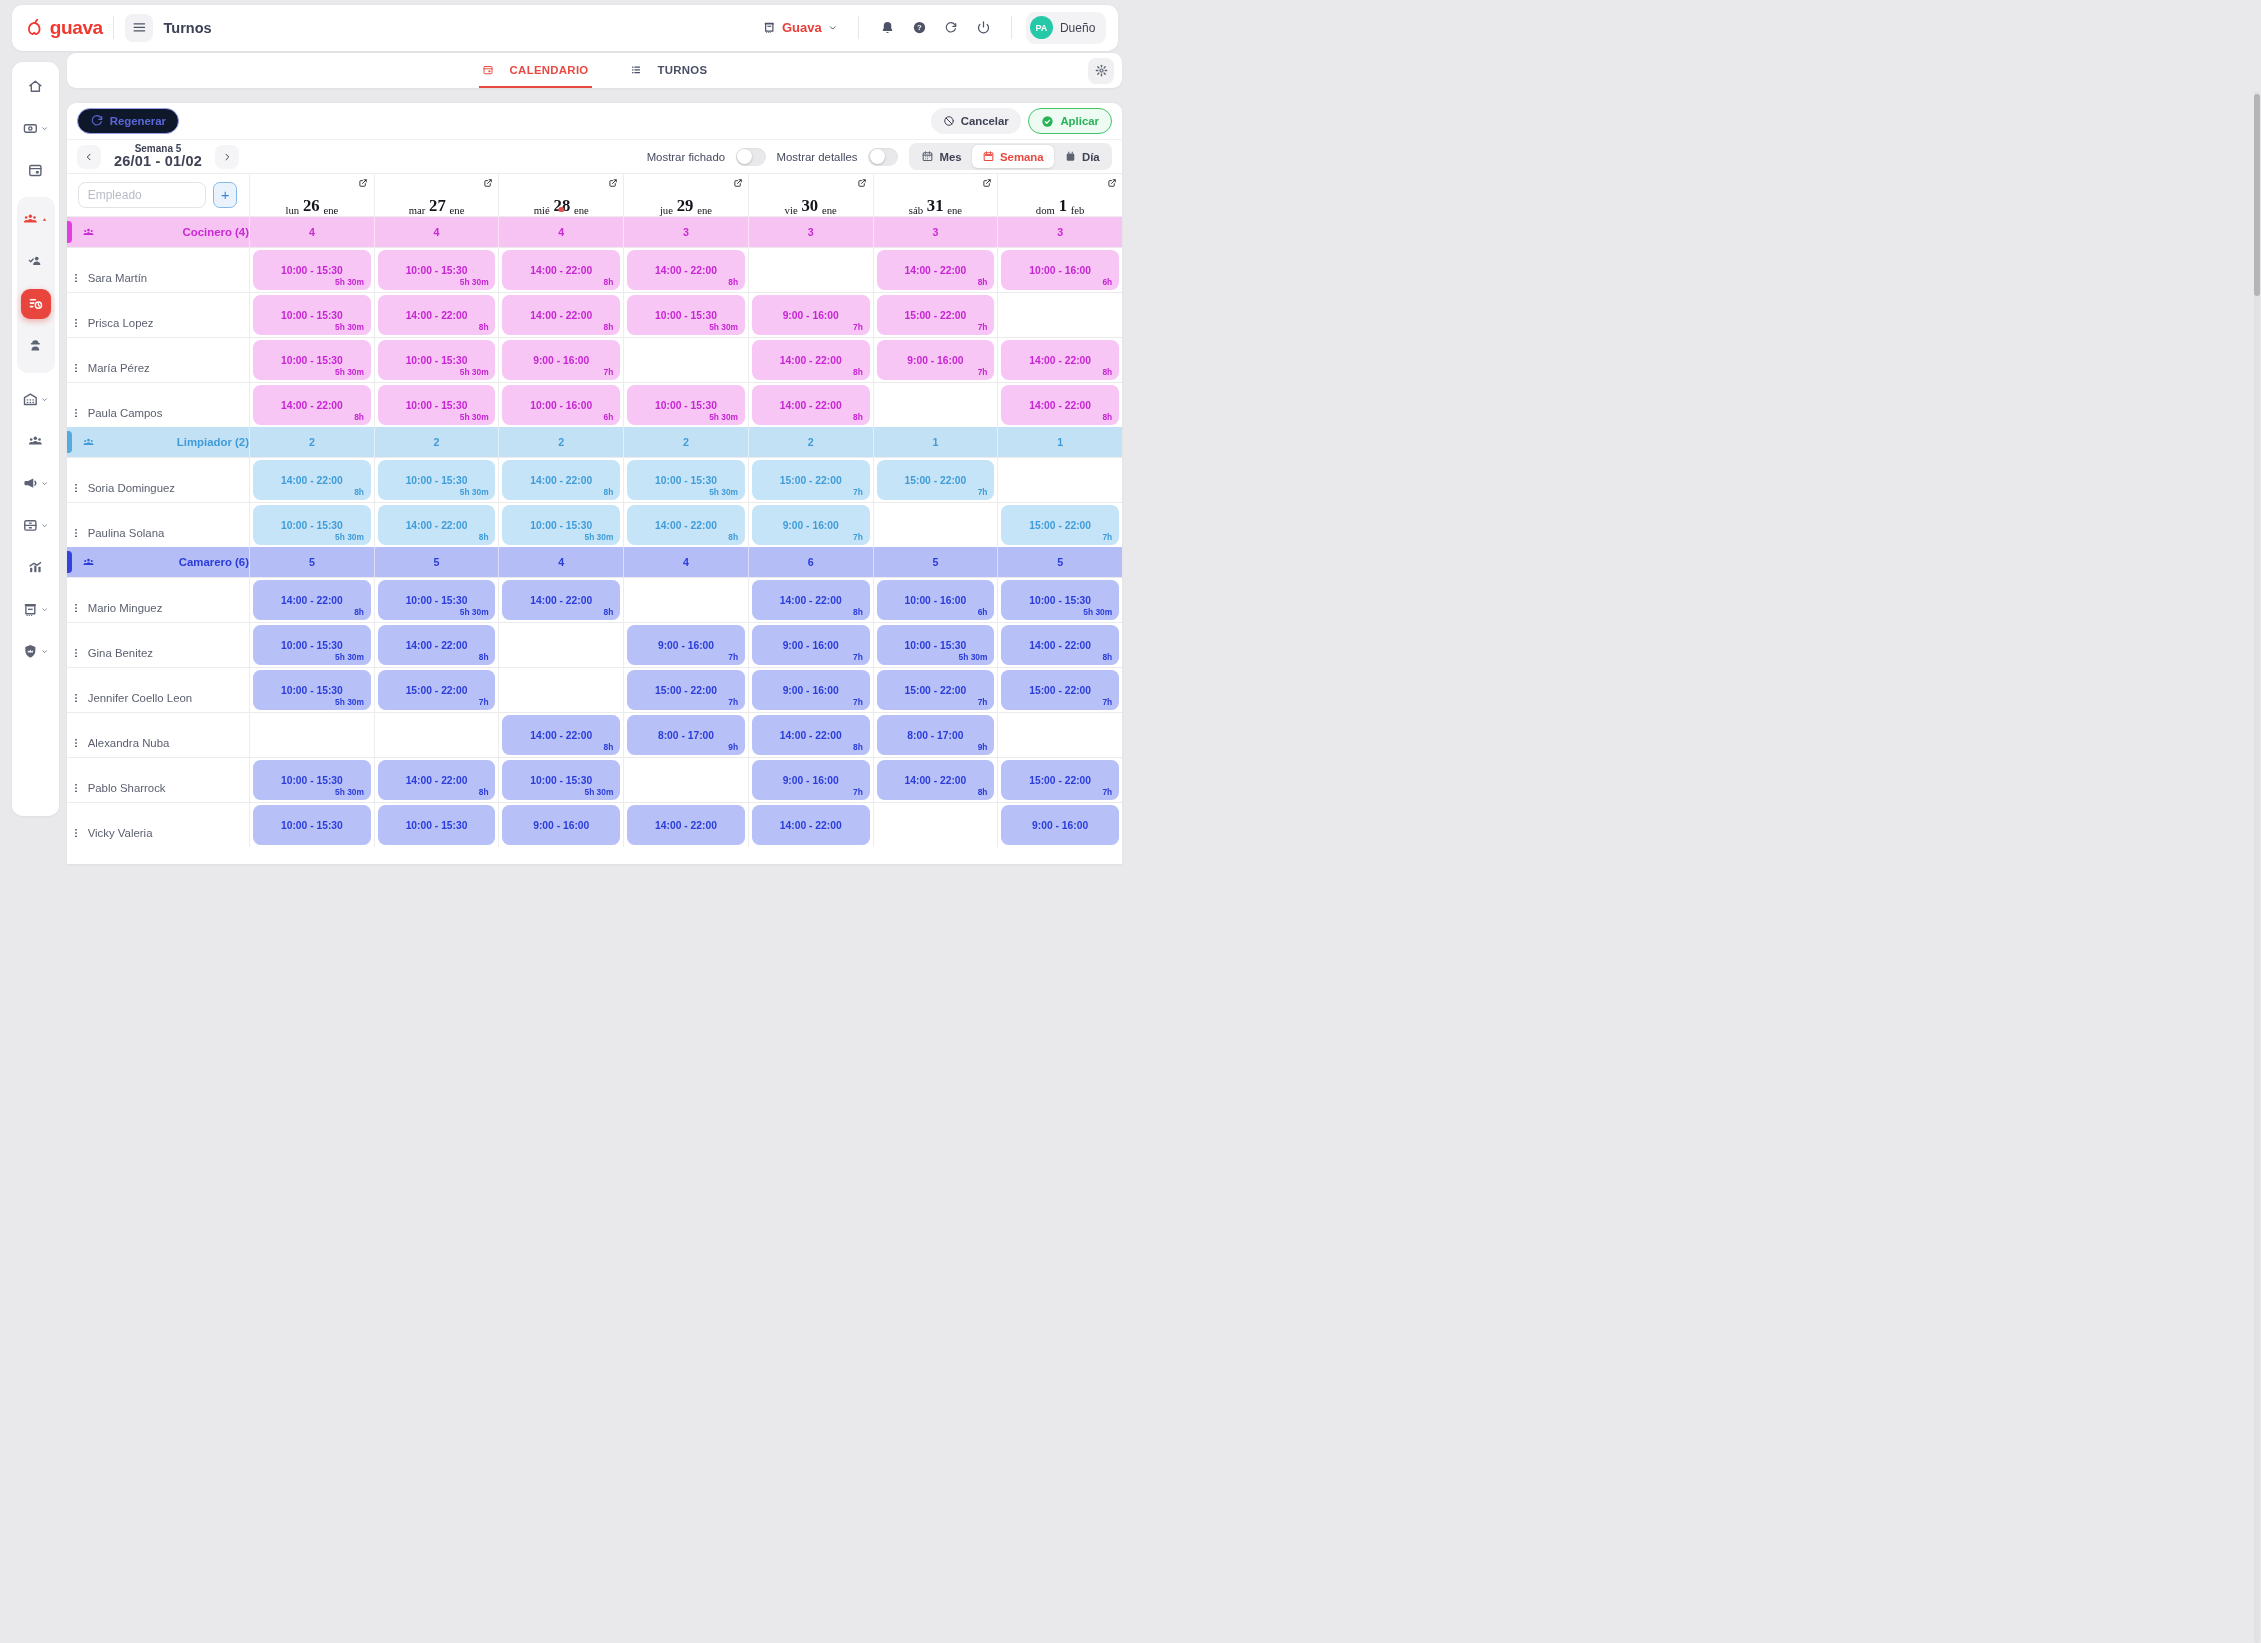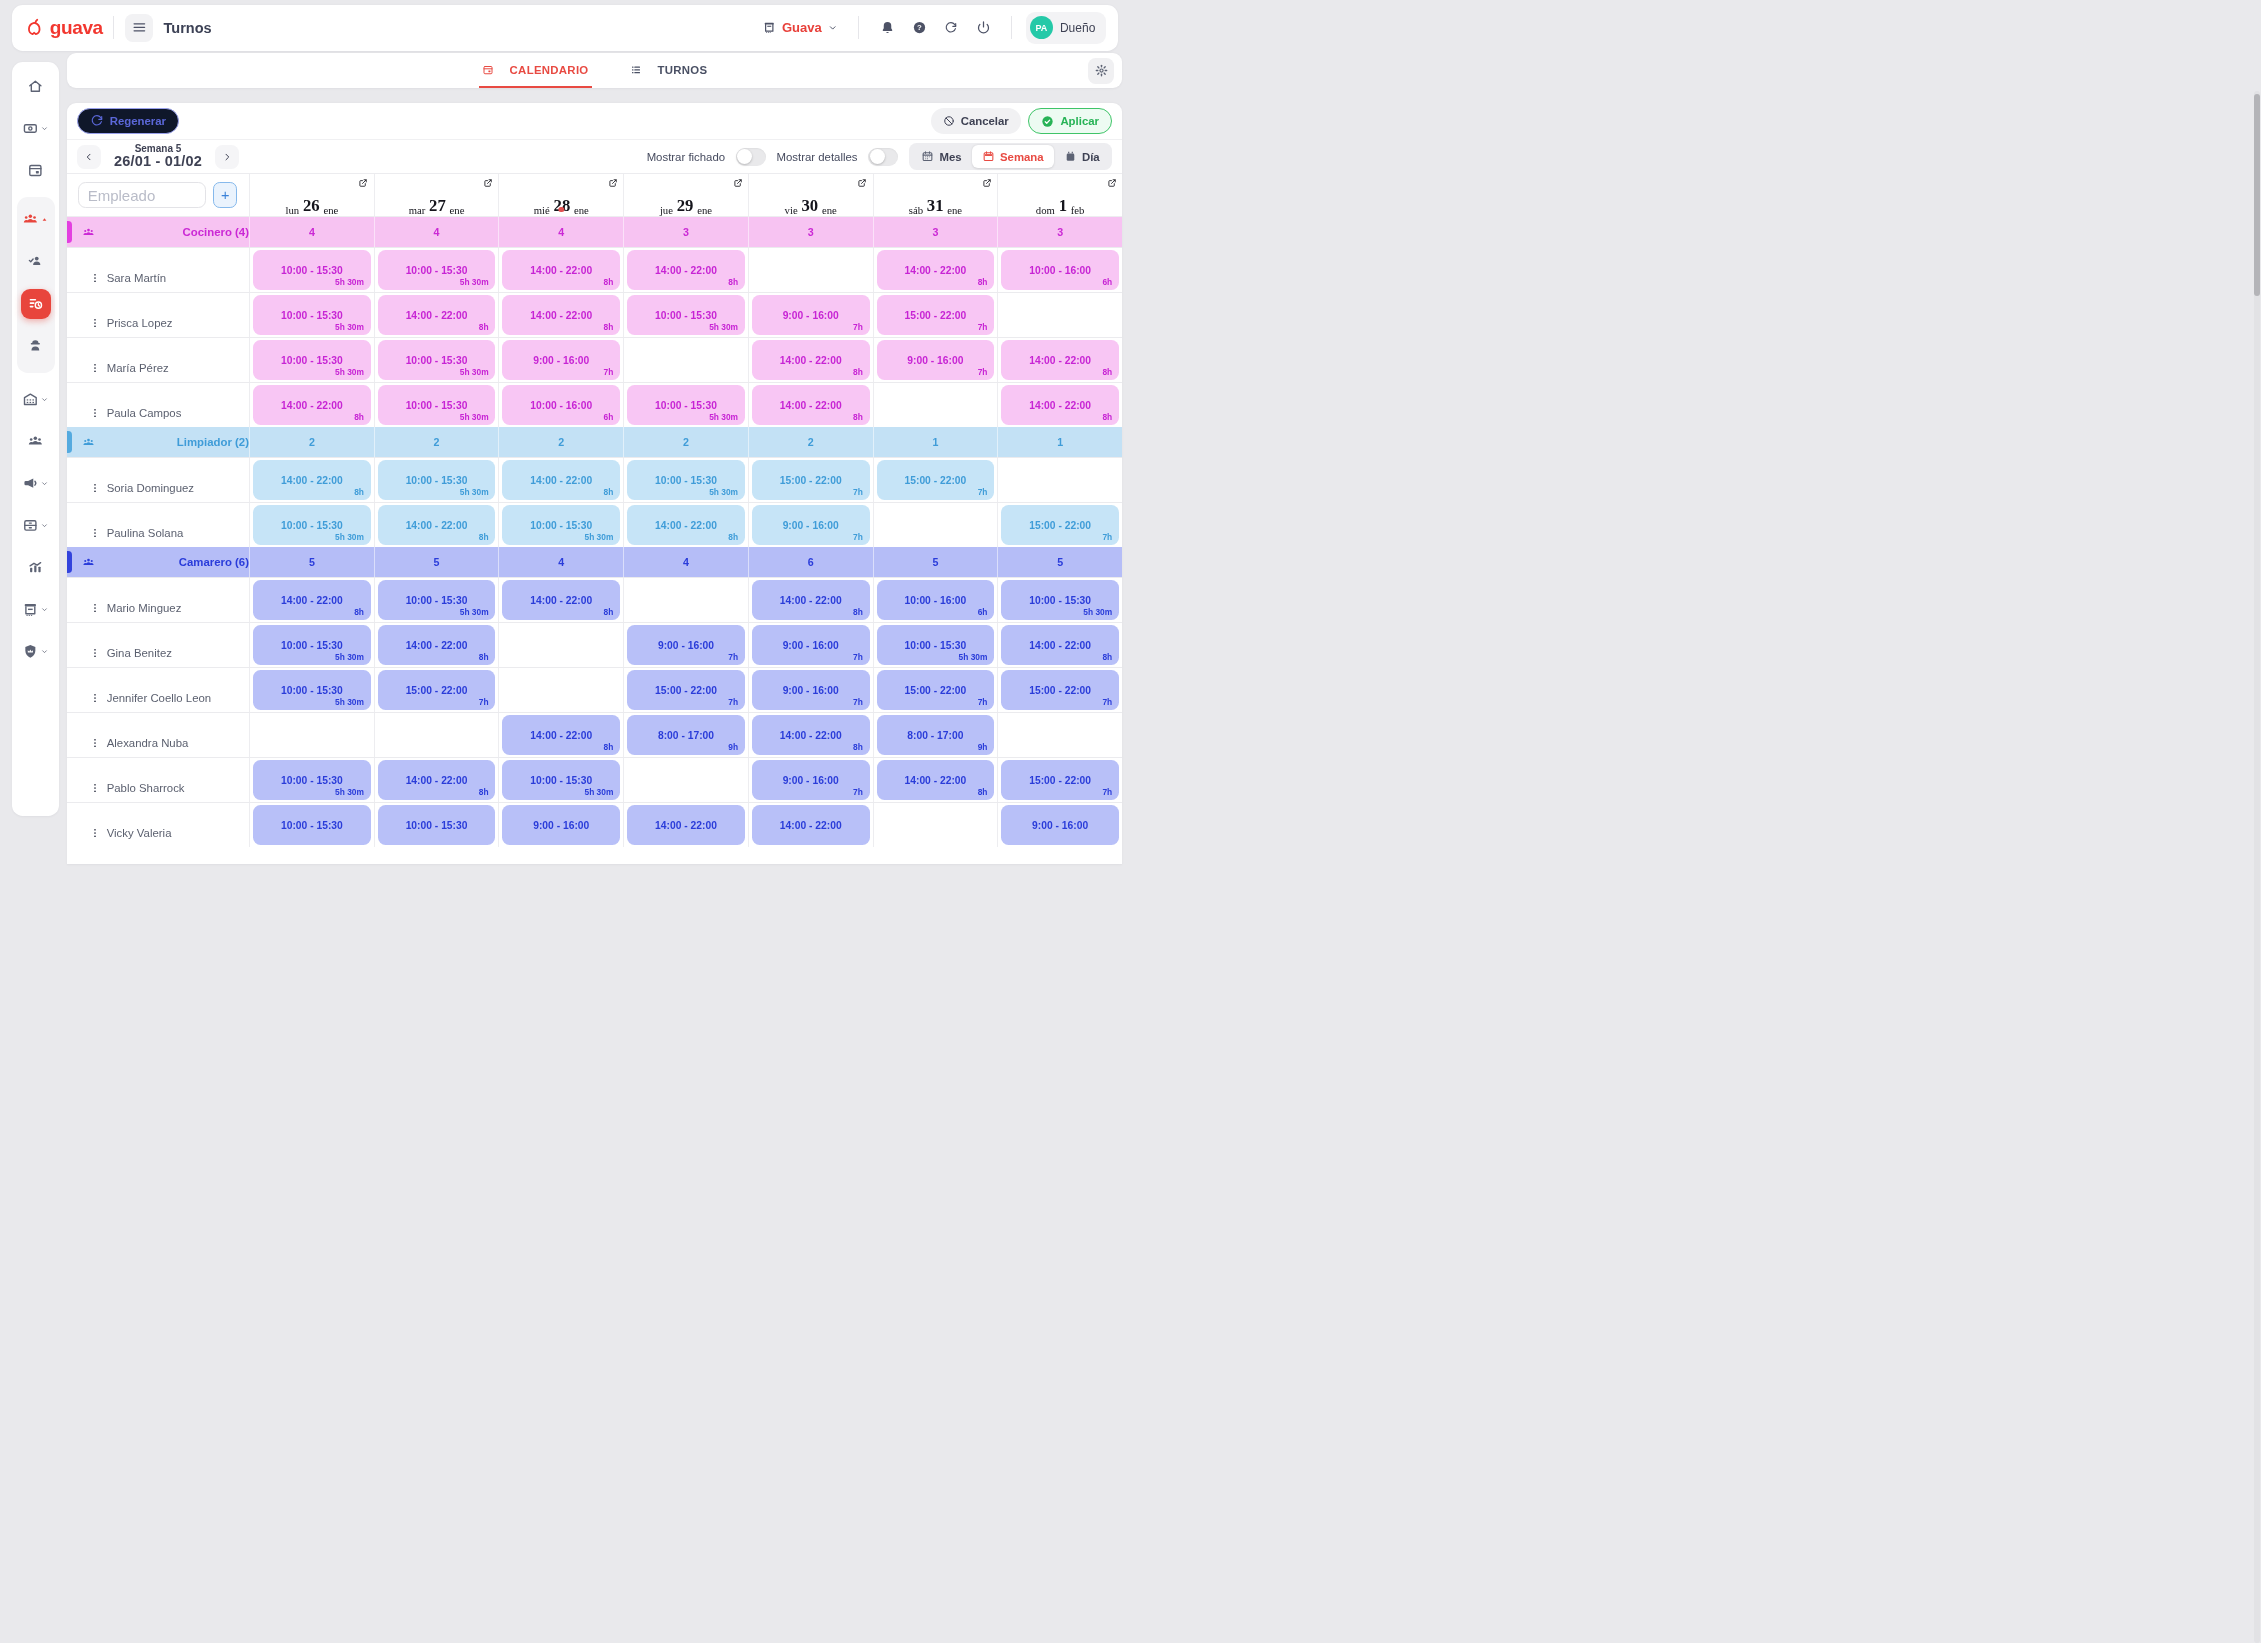--- a/index.html
+++ b/index.html
@@ -78,39 +78,39 @@
     color:#3f4254; border-radius:6px; }
   .seg .ico { color:#5d6374; }
   .seg.active { background:#fff; color:#e84a42; box-shadow:0 0.8px 2.3px rgba(0,0,0,.12); }
   .seg.active .ico { color:#e84a42; }
 
   
   .grid-row { display:grid; grid-template-columns:182px repeat(7,1fr); }
   .ghead { height:43px; border-bottom:0.8px solid #ededf0; }
   .filter-cell { display:flex; align-items:center; gap:7.6px; padding:0 7.6px 0 10.7px; }
   .emp-input { width:128px; height:26px; border:0.8px solid #e3e3e7; border-radius:7.6px; padding:12px 9px;
-    font-size:15px; font-family:inherit; color:#3f4254; outline:none; }
+    font-size:12px; font-family:inherit; color:#3f4254; outline:none; }
   .emp-input::placeholder { color:#b9bcc8; }
   .add-btn { width:24px; height:26px; border-radius:6.8px; background:#eaf3fd; border:0.8px solid #86b9ec;
     color:#3b82d9; font-size:14.5px; display:flex; align-items:center; justify-content:center; }
   .day-cell { position:relative; border-left:0.8px solid #ededf0; display:flex; align-items:flex-end;
     justify-content:center; gap:3.8px; color:#15151c;font-family:Liberation Serif, serif; }
   .dh-wd,.dh-mo { font-size:10.7px; }
   .dh-num { font-size:16.7px; font-weight:800; }
   .ext-link { position:absolute; top:3.8px; right:5.3px; color:#15151c; }
   .today-dot { position:absolute; bottom:3.8px; left:50%; transform:translateX(-50%);
     width:5.3px; height:5.3px; border-radius:50%; }
   .grow { height:30px; position:relative; }
   .gcell { display:flex; align-items:center; justify-content:center; font-size:10.7px; font-weight:600;
     border-left:0.8px solid rgba(255,255,255,.5); }
   .glabel { justify-content:space-between; padding-left:15px; gap:6px; font-size:11.4px; font-weight:bold;
     border-left:none; }
   .g-accent { position:absolute; left:0; top:3.8px; bottom:3.8px; width:5.3px; border-radius:0 3.8px 3.8px 0; }
   .erow { height:45px; border-top:0.8px solid #ebebee; background:#fff; }
-  .ecell { display:flex; align-items:center; gap:3px; padding-left:20px;margin-top:16px; }
+  .ecell { display:flex; align-items:center; gap:3px; padding-left:1px;margin-top:16px; }
   .kebab-btn { width:16.7px; height:23px; display:flex; align-items:center; justify-content:center; color:#2f3344; }
   .emp-name { font-size:11.4px; color:#5a5f6e; }
   .dcell { position:relative; border-left:0.8px solid #ededf0; }
   .chip { position:absolute; left:3px; right:3px; top:2.3px; bottom:2.3px; border-radius:7.6px;
     display:flex; align-items:center; justify-content:center; cursor:pointer; }
   .chip-time { font-size:10.3px; font-weight:600; }
   .chip-dur { position:absolute; right:6.8px; bottom:3px; font-size:8.4px; font-weight:600; }
 
   .vscroll-track { position:absolute; right:0.8px; top:91px; bottom:0; width:6px; background:#e2e2e5; border-radius:3px; }
   .vscroll-thumb { position:absolute; right:0.8px; top:94px; width:6px; height:202px; background:#b4b4b8;

